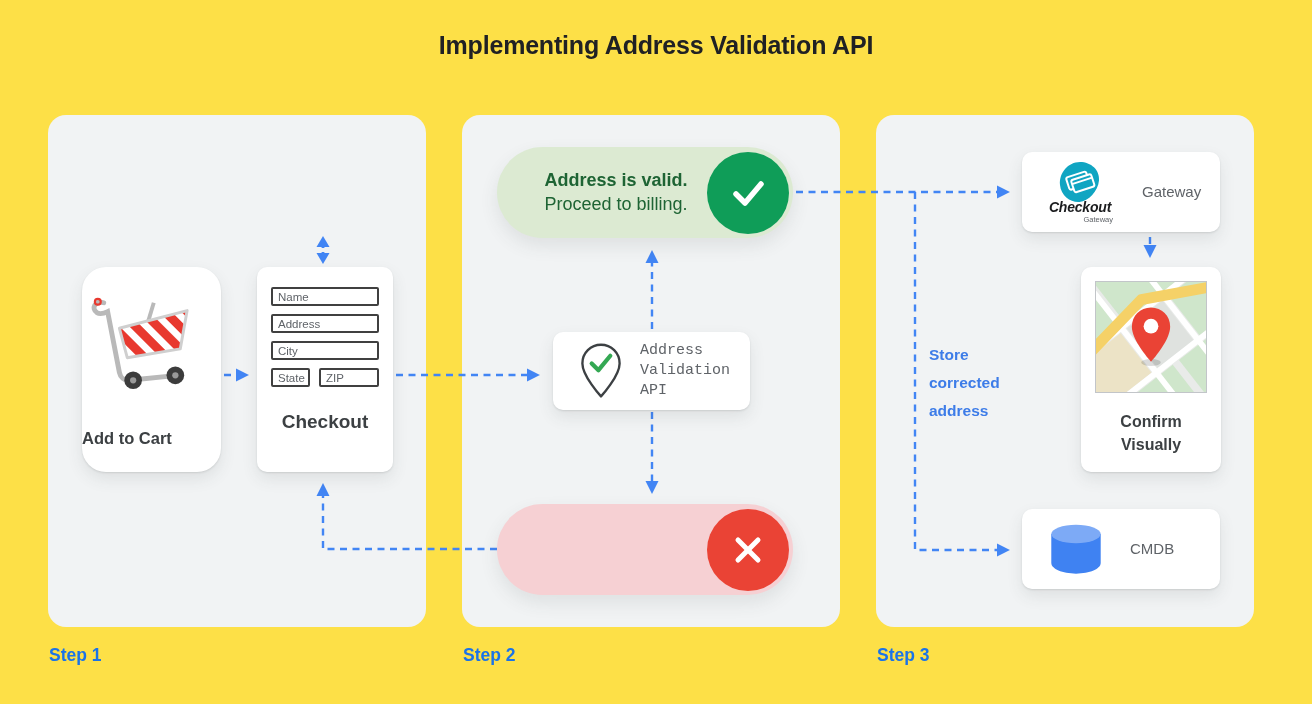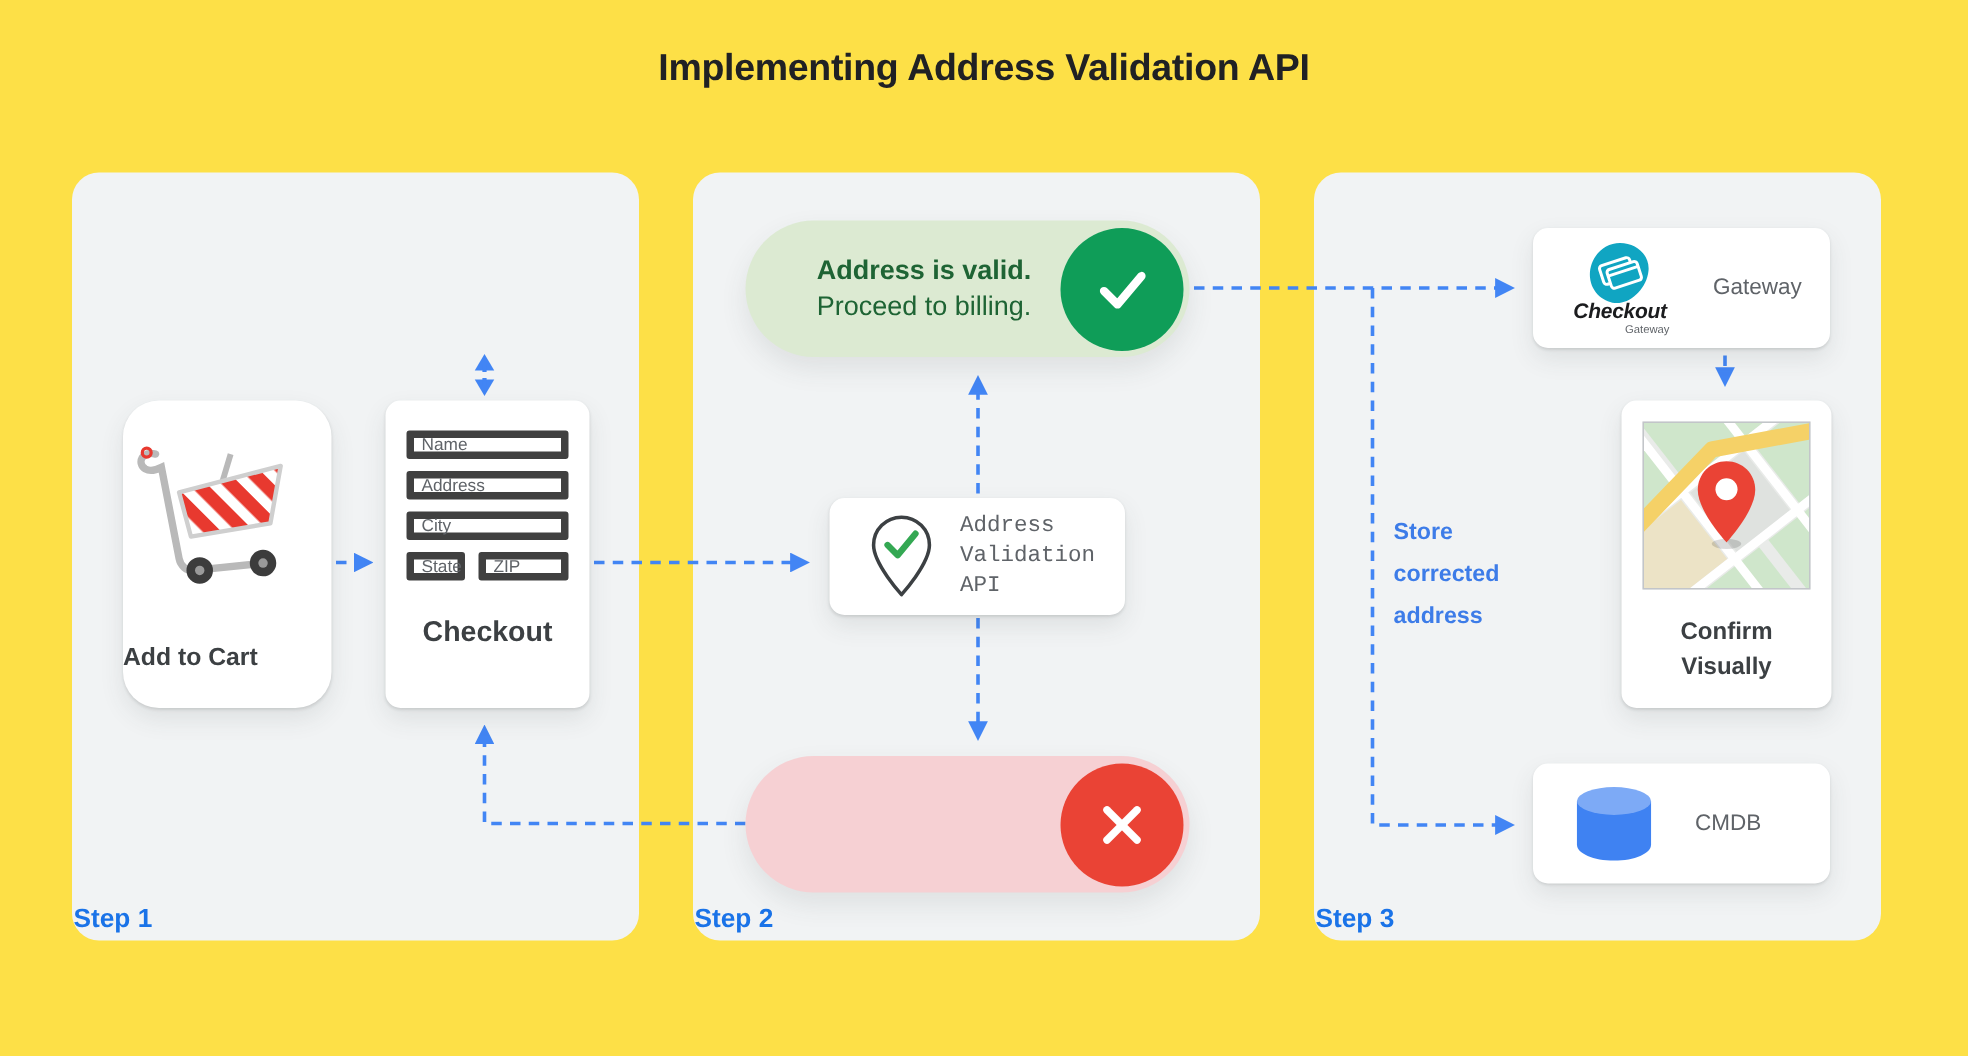--- a/index.html
+++ b/index.html
@@ -5,40 +5,40 @@
   html,body{margin:0;padding:0;background:#ffffff;}
   body{font-family:"Liberation Sans","DejaVu Sans",sans-serif;-webkit-font-smoothing:antialiased;}
   .stage{position:relative;width:1312px;height:704px;background:#fde047;overflow:hidden;}
 
   .title{position:absolute;left:0;top:31px;width:100%;text-align:center;
          font-size:25px;font-weight:bold;color:#202124;letter-spacing:-.2px;}
 
   .panel{position:absolute;top:115px;width:378px;height:512px;background:#f1f3f4;border-radius:18px;}
   .panel-1{left:48px;} .panel-2{left:462px;} .panel-3{left:876px;}
 
-  .step-label{position:absolute;top:602px;font-size:17.5px;font-weight:bold;color:#1a73e8;}
+  .step-label{position:absolute;top:645px;font-size:17.5px;font-weight:bold;color:#1a73e8;}
   .step-label-1{left:49px;} .step-label-2{left:463px;} .step-label-3{left:877px;}
 
   .arrows{position:absolute;left:0;top:0;width:1312px;height:704px;z-index:1;pointer-events:none;}
 
   .card{position:absolute;background:#ffffff;border-radius:10px;z-index:2;
         box-shadow:0 1px 2px rgba(60,64,67,.14),0 7px 16px rgba(60,64,67,.10);}
 
   
   .autocomplete-card{left:196px;top:152px;width:197px;height:80px;display:flex;align-items:center;padding-left:18px;box-sizing:border-box;gap:15px;}
   .card-label{font-size:15px;color:#5f6368;line-height:1.35;}
   .autocomplete-card .card-label{width:104px;}
 
   .cart-card{left:82px;top:267px;width:139px;height:205px;display:flex;flex-direction:column;align-items:flex-start;box-sizing:border-box;padding:22px 0 24px;border-radius:24px;}
   .cart-card svg{flex:0 0 auto;}
   .big-label{font-size:16.5px;font-weight:bold;color:#3c4043;text-align:center;}
   .cart-card .big-label{margin-top:auto;}
 
   .checkout-card{left:257px;top:267px;width:136px;height:205px;box-sizing:border-box;padding:20px 14px 0;}
-  .field{border:5px solid #404040;border-radius:2px;background:#fff;height:19px;display:flex;align-items:center;
+  .field{border:2px solid #404040;border-radius:2px;background:#fff;height:19px;display:flex;align-items:center;
          font-size:11.5px;color:#5f6368;padding-left:5px;margin-bottom:8px;box-sizing:border-box;}
   .field-row{display:flex;gap:9px;}
   .field-state{width:39px;margin-bottom:0;}
   .field-zip{width:60px;margin-bottom:0;}
   .checkout-label{font-size:19px;font-weight:bold;color:#3c4043;text-align:center;margin-top:24px;}
 
   
   .pill{position:absolute;width:296px;height:91px;border-radius:46px;z-index:2;box-shadow:0 8px 18px rgba(60,64,67,.10);}
   .valid-pill{left:497px;top:147px;background:#dcead2;}
   .invalid-pill{left:497px;top:504px;background:#f6d0d3;}

